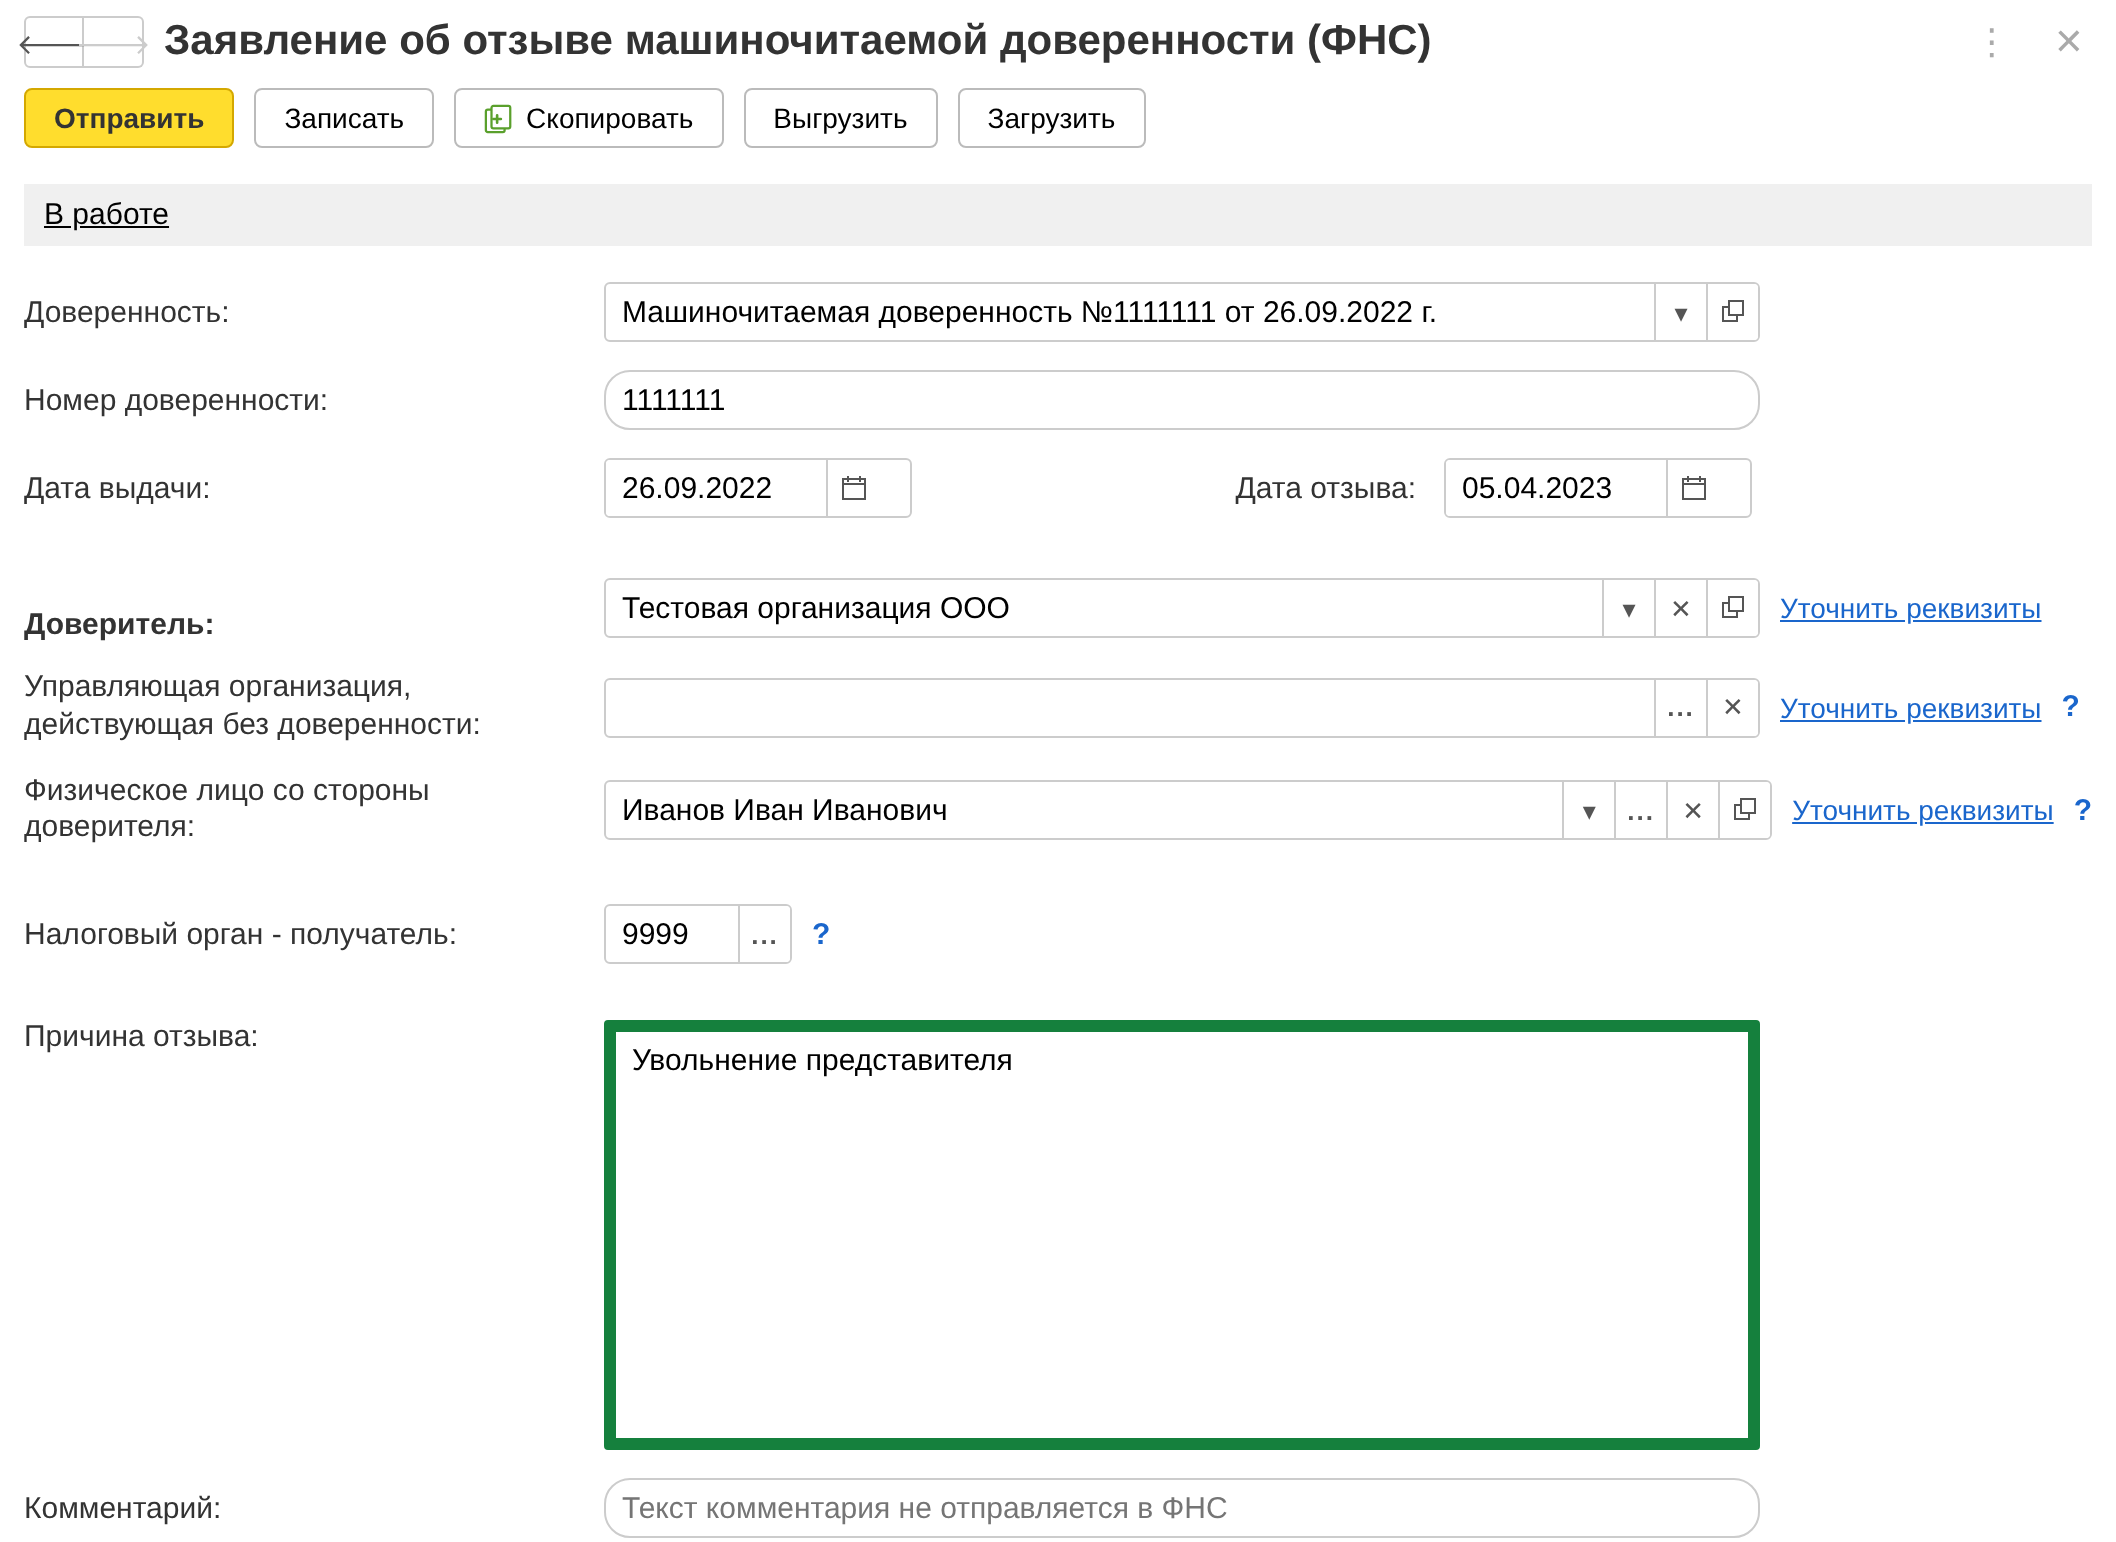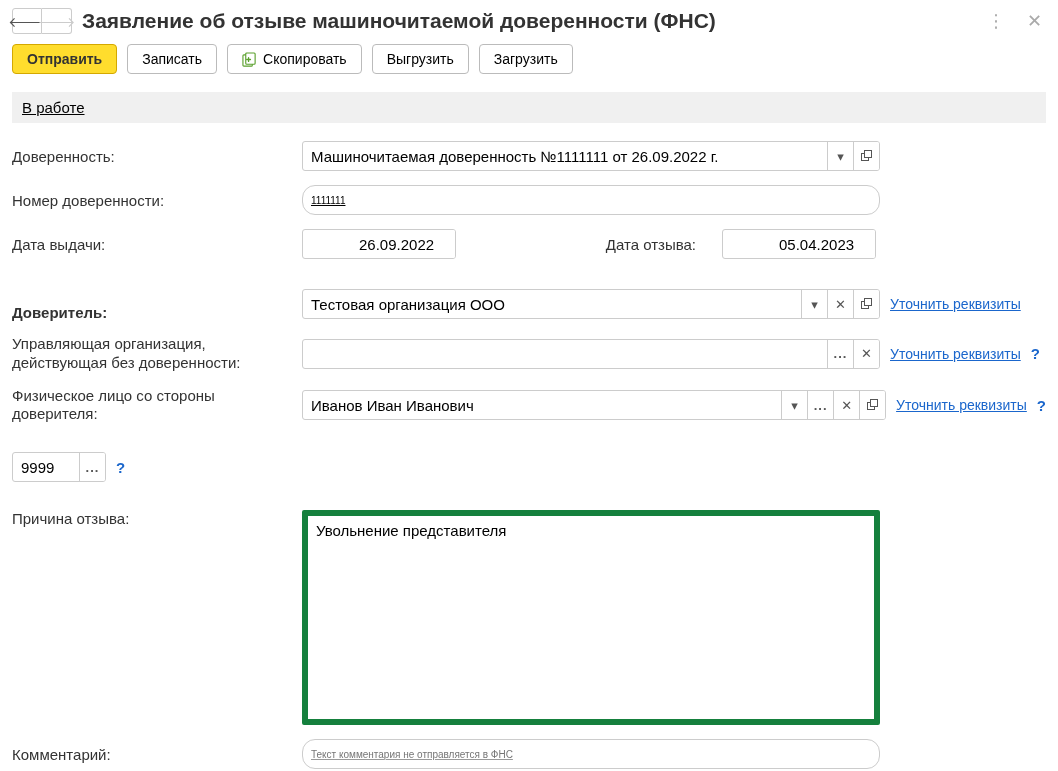--- a/index.html
+++ b/index.html
@@ -96,24 +96,23 @@
     .label-col {
       width: 280px;
       font-size: 15px;
       flex-shrink: 0;
     }
     .label-bold { font-weight: bold; margin-top: 17px; }
     .input-text {
       border: 1px solid #ccc;
       border-radius: 13px;
       padding: 5px 8px;
-      font-size: 10px;
+      font-size: 15px;
       height: 30px;
       background: #fff;
-      text-decoration: underline;
     }
     .combo {
       display: flex;
       border: 1px solid #ccc;
       border-radius: 3px;
       height: 30px;
       background: #fff;
       overflow: hidden;
     }
     .combo input {
@@ -166,21 +165,20 @@
       height: 30px;
       overflow: hidden;
       background: #fff;
     }
     .date-group input {
       border: none;
       padding: 5px 8px;
       font-size: 15px;
       width: 110px;
       outline: none;
-      margin-left: 48px;
     }
     .date-group .combo-btn { border-left: 1px solid #ccc; }
     .cal-icon {
       width: 12px;
       height: 12px;
     }
     .green-copy-icon {
       width: 15px;
       height: 15px;
       display: inline-block;
@@ -255,21 +253,21 @@
     <div class="combo-btn">
       <svg class="cal-icon" viewBox="0 0 12 12">
           <rect x="0.5" y="1.5" width="11" height="10" fill="none" stroke="#555"></rect>
           <line x1="0.5" y1="4" x2="11.5" y2="4" stroke="#555"></line>
           <line x1="3" y1="0" x2="3" y2="3" stroke="#555"></line>
           <line x1="9" y1="0" x2="9" y2="3" stroke="#555"></line>
         </svg>
     </div>
   </div>
   <div style="flex:1"></div>
-  <div style="margin-right:16px; font-size:15px;">Дата отзыва:</div>
+  <div style="margin-right:4px; font-size:15px;">Дата отзыва:</div>
   <div class="date-group" style="width:154px;">
     <input type="text" value="05.04.2023" style="">
     <div class="combo-btn">
       <svg class="cal-icon" viewBox="0 0 12 12">
           <rect x="0.5" y="1.5" width="11" height="10" fill="none" stroke="#555"></rect>
           <line x1="0.5" y1="4" x2="11.5" y2="4" stroke="#555"></line>
           <line x1="3" y1="0" x2="3" y2="3" stroke="#555"></line>
           <line x1="9" y1="0" x2="9" y2="3" stroke="#555"></line>
         </svg>
     </div>
@@ -320,20 +318,21 @@
         </svg>
     </div>
   </div>
   <span class="link">Уточнить реквизиты</span>
   <span class="help-icon">?</span>
 </div>
 
 <div class="spacer-section"></div>
 
 <div class="form-row">
+  <div class="label-col">Налоговый орган - получатель:</div>
   <div class="combo" style="width:94px;">
     <input type="text" style="width: 54px;" value="9999">
     <div class="combo-btn" style="font-weight:bold;letter-spacing:1px;">...</div>
   </div>
   <span class="help-icon">?</span>
 </div>
 
 <div class="spacer-section"></div>
 
 <div class="form-row top-align">

